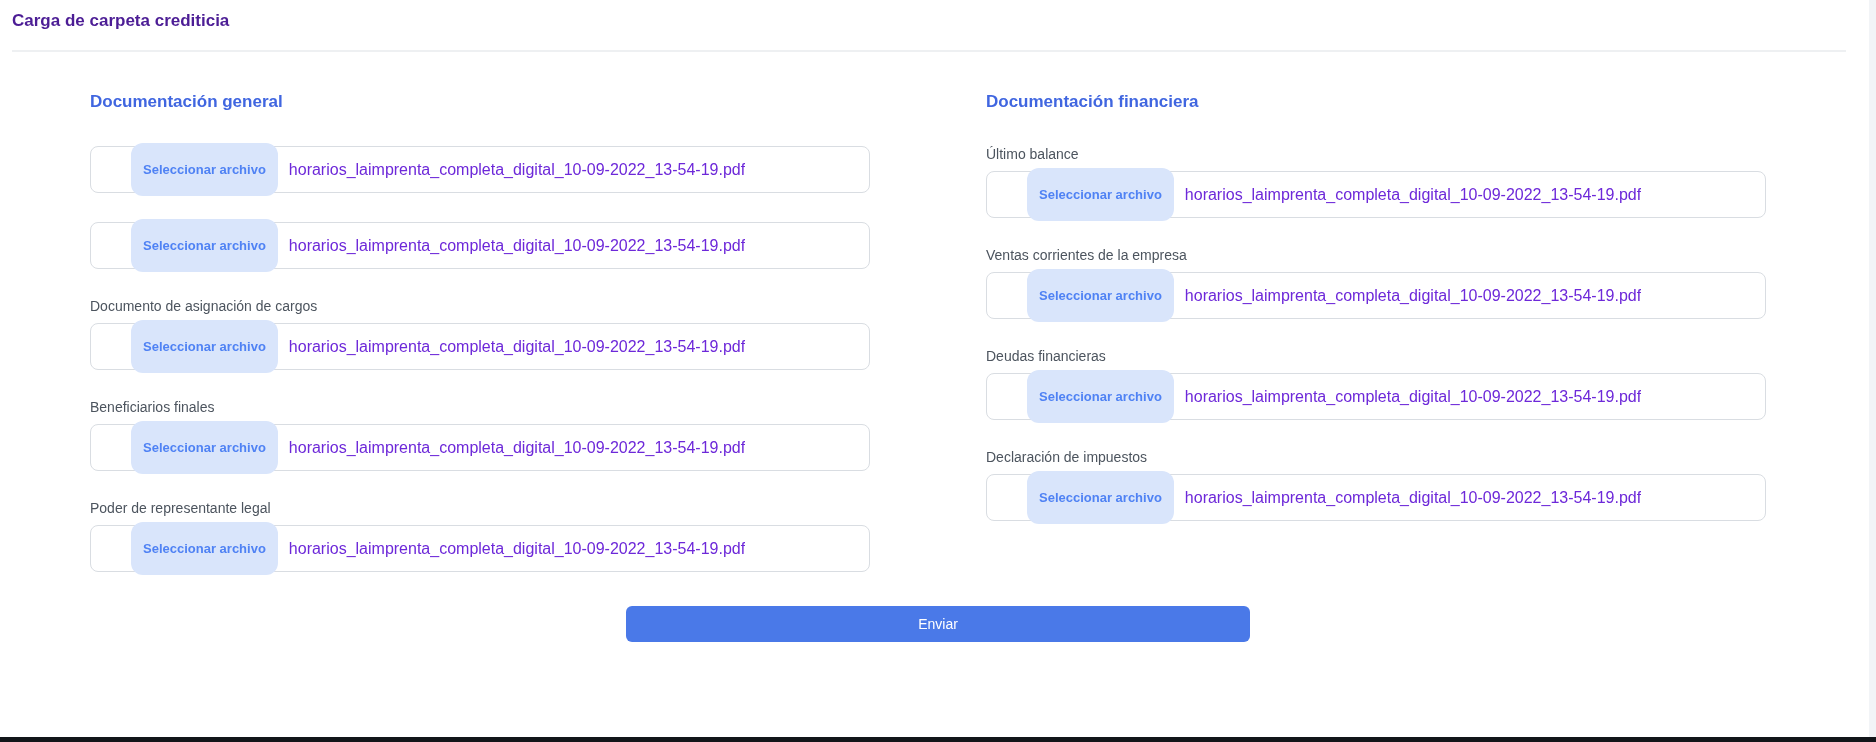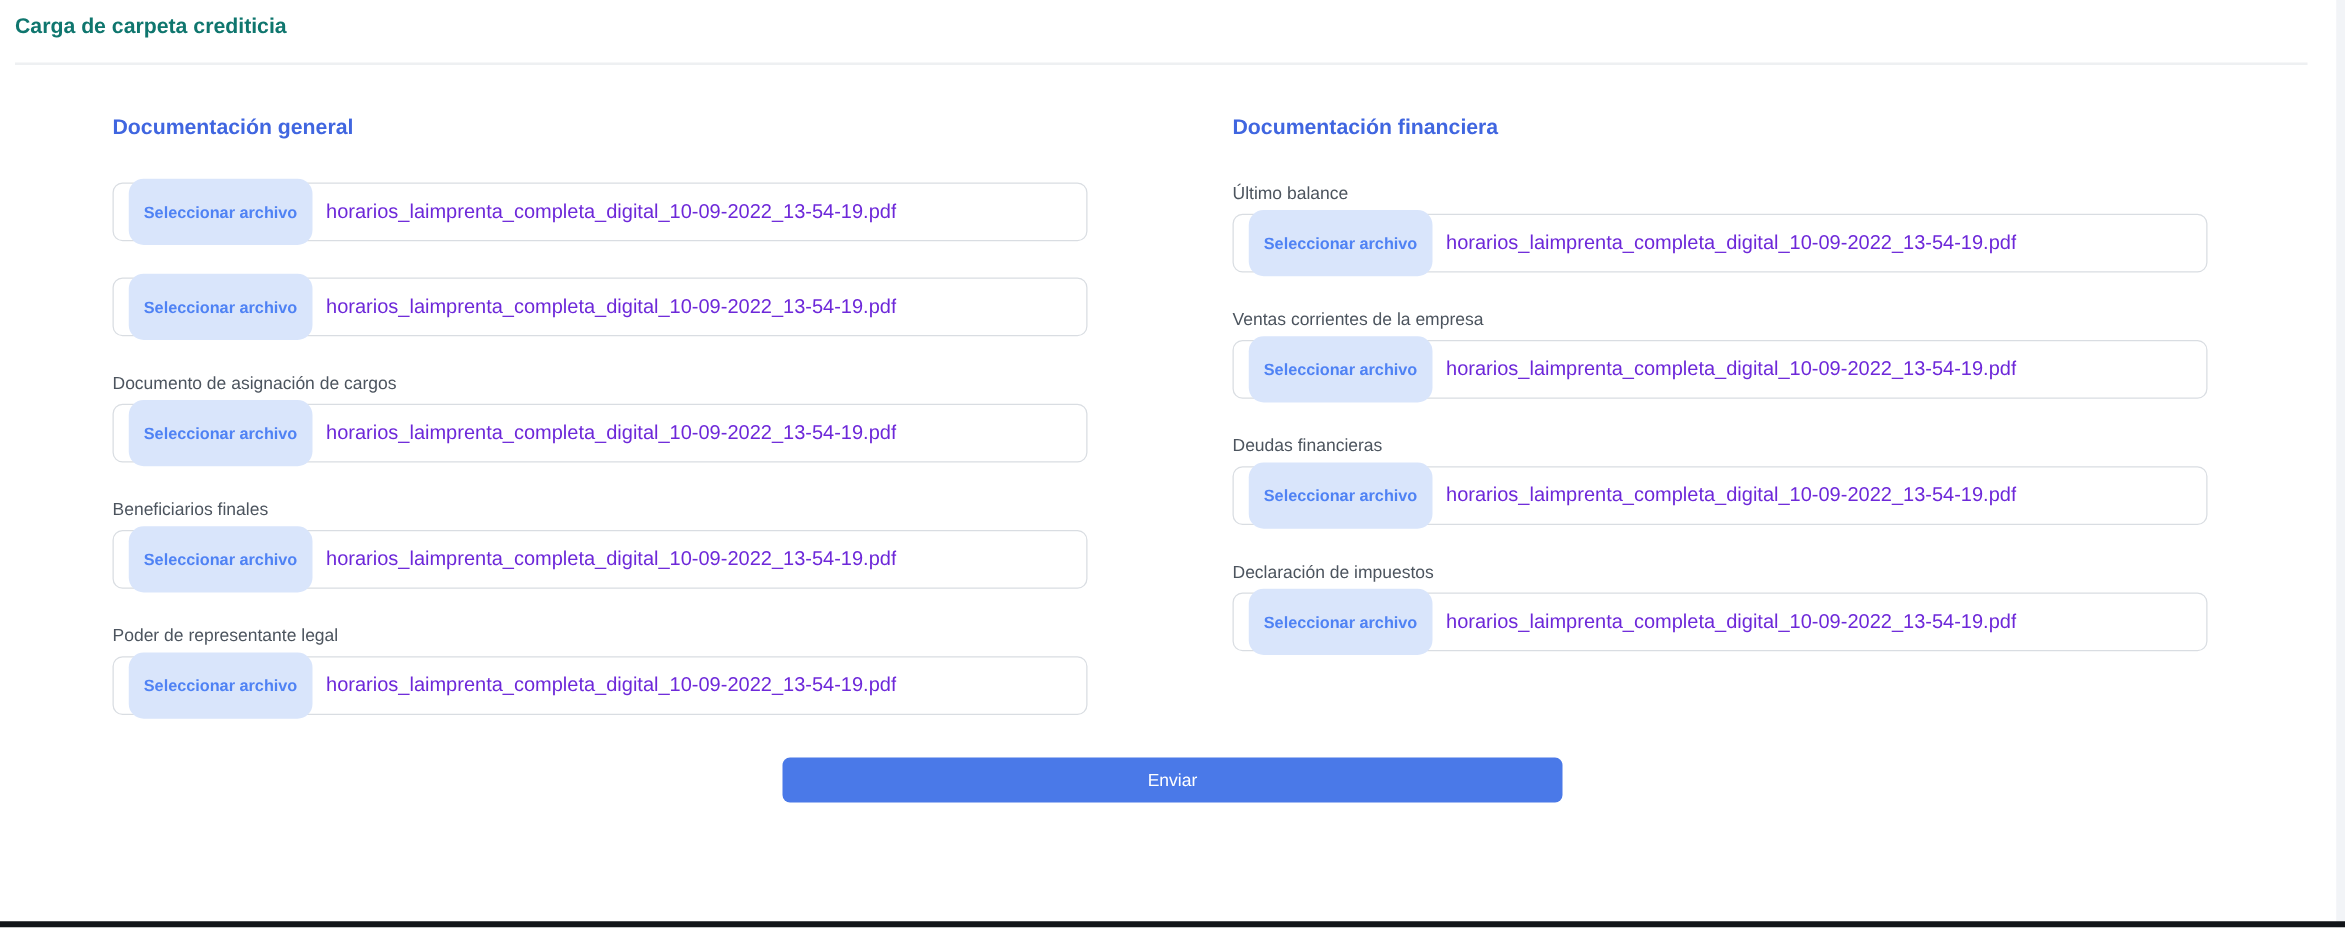--- a/index.html
+++ b/index.html
@@ -9,40 +9,40 @@
     font-family:"Liberation Sans", sans-serif;
     -webkit-font-smoothing:antialiased;
   }
   :root{
     --accent:#4a79e8;
     --heading-blue:#4066e0;
     --chip-bg:#d9e5fb;
     --chip-text:#4f82f4;
   }
   .header{padding:11px 12px 0 12px;}
-  .page-title{font-size:17px;font-weight:700;color:#0f766e;margin:0 0 10px 0;}
+  .page-title{font-size:17px;font-weight:700;color:#4c1d95;margin:0 0 10px 0;}
   .page-subtitle{font-size:13.5px;color:#565d66;margin:0;}
   .divider{height:0;border-bottom:2px solid #eef0f2;margin:19px 30px 0 12px;}
 
   .form-grid{
     display:grid;grid-template-columns:1fr 1fr;column-gap:116px;
     padding:40px 110px 0 90px;box-sizing:border-box;
   }
   .section-title{font-size:17px;font-weight:700;color:var(--heading-blue);margin:0 0 34px 0;}
   .field-group{margin-bottom:29px;}
   .field-label{display:block;font-size:14px;color:#4c545e;margin-bottom:9px;}
   .file-box{
     height:47px;border:1px solid #d9dde2;border-radius:8px;background:#fff;
     display:flex;align-items:center;gap:11px;padding:0 12px;box-sizing:border-box;
     cursor:pointer;
   }
   .chip{
     background:var(--chip-bg);color:var(--chip-text);
     font-size:13px;font-weight:600;line-height:1;
-    padding:20px 12px;border-radius:12px;white-space:nowrap;flex:0 0 auto;
+    padding:20px 12px;border-radius:12px;white-space:nowrap;flex:0 0 auto;margin-left:28px;
   }
   .filename{font-size:16px;color:#6d28d9;white-space:nowrap;overflow:hidden;}
 
   .submit-row{display:flex;justify-content:center;margin-top:5px;}
   .submit-btn{
     width:624px;height:36px;background:var(--accent);color:#ffffff;
     border:none;border-radius:6px;font-size:14px;font-family:inherit;cursor:pointer;
   }
 
   .scroll-track{position:absolute;top:0;right:0;width:7px;height:742px;background:#f2f4f7;}

